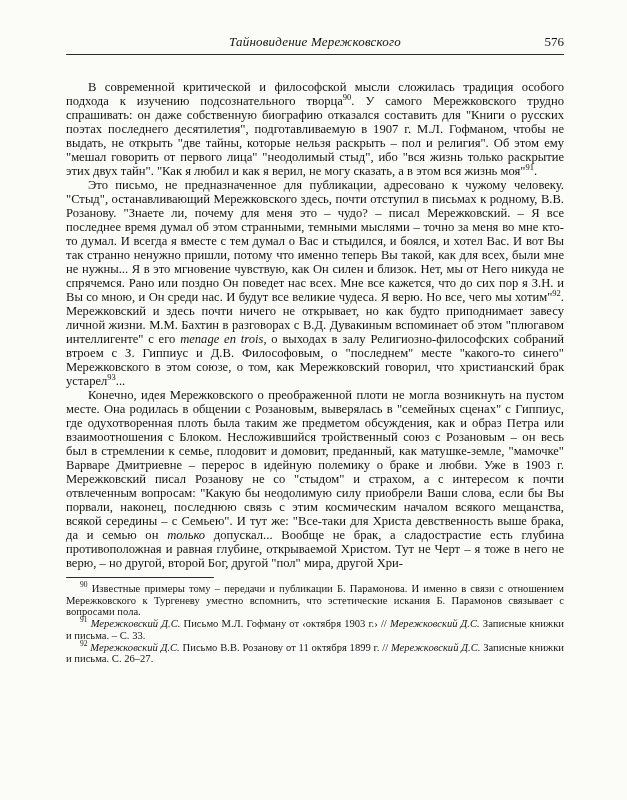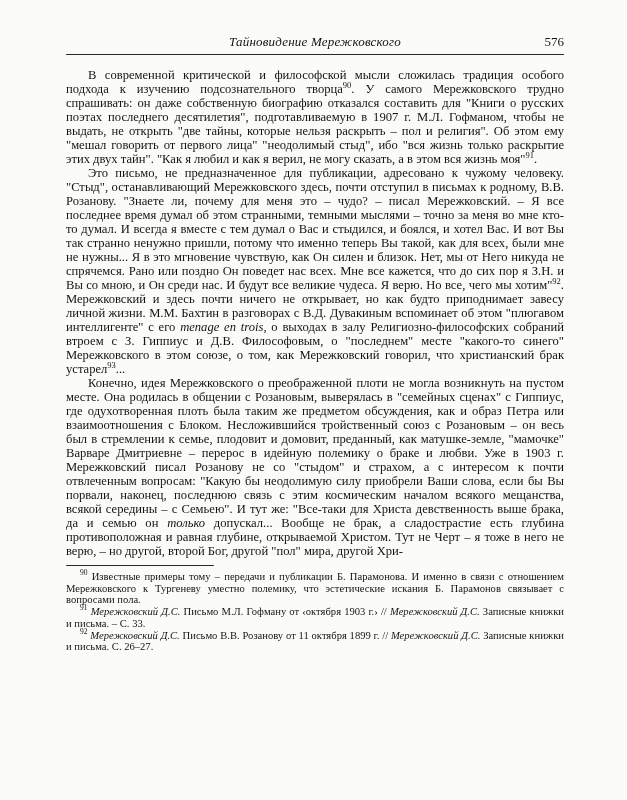--- a/index.html
+++ b/index.html
@@ -21,21 +21,21 @@
     font-size: 13px;
     height: 17px;
   }
   .running-title { font-style: italic; letter-spacing: 0.2px; }
   .page-number { position: absolute; right: 0; top: 0; font-style: normal; }
   .header-rule {
     border: none; border-top: 1.3px solid #2a2a2a;
     margin: 3px 0 0 0;
   }
   .body-text {
-    margin-top: 13px;
+    margin-top: 25px;
     font-size: 12.6px;
     line-height: 14px;
     text-align: justify;
   }
   .body-text p { margin: 0; text-indent: 22px; }
   sup { font-size: 8.5px; line-height: 0; vertical-align: super; }
   .footnote-rule {
     width: 148px;
     border-top: 1px solid #2a2a2a;
     margin: 7px 0 5px 0;
@@ -58,17 +58,17 @@
     <span class="page-number">576</span>
   </div>
   <hr class="header-rule">
   <div class="body-text">
       <p><span>В современной критической и философской мысли сложилась традиция особого подхода к изучению подсознательного творца</span><sup>90</sup><span>. У самого Мережковского трудно спрашивать: он даже собственную биографию отказался составить для "Книги о русских поэтах последнего десятилетия", подготавливаемую в 1907 г. М.Л. Гофманом, чтобы не выдать, не открыть "две тайны, которые нельзя раскрыть – пол и религия". Об этом ему "мешал говорить от первого лица" "неодолимый стыд", ибо "вся жизнь только раскрытие этих двух тайн". "Как я любил и как я верил, не могу сказать, а в этом вся жизнь моя"</span><sup>91</sup><span>.</span></p>
       <p><span>Это письмо, не предназначенное для публикации, адресовано к чужому человеку. "Стыд", останавливающий Мережковского здесь, почти отступил в письмах к родному, В.В. Розанову. "Знаете ли, почему для меня это – чудо? – писал Мережковский. – Я все последнее время думал об этом странными, темными мыслями – точно за меня во мне кто-то думал. И всегда я вместе с тем думал о Вас и стыдился, и боялся, и хотел Вас. И вот Вы так странно ненужно пришли, потому что именно теперь Вы такой, как для всех, были мне не нужны... Я в это мгновение чувствую, как Он силен и близок. Нет, мы от Него никуда не спрячемся. Рано или поздно Он поведет нас всех. Мне все кажется, что до сих пор я З.Н. и Вы со мною, и Он среди нас. И будут все великие чудеса. Я верю. Но все, чего мы хотим"</span><sup>92</sup><span>. Мережковский и здесь почти ничего не открывает, но как будто приподнимает завесу личной жизни. М.М. Бахтин в разговорах с В.Д. Дувакиным вспоминает об этом "плюгавом интеллигенте" с его </span><i>menage en trois</i><span>, о выходах в залу Религиозно-философских собраний втроем с З. Гиппиус и Д.В. Философовым, о "последнем" месте "какого-то синего" Мережковского в этом союзе, о том, как Мережковский говорил, что христианский брак устарел</span><sup>93</sup><span>...</span></p>
       <p><span>Конечно, идея Мережковского о преображенной плоти не могла возникнуть на пустом месте. Она родилась в общении с Розановым, выверялась в "семейных сценах" с Гиппиус, где одухотворенная плоть была таким же предметом обсуждения, как и образ Петра или взаимоотношения с Блоком. Несложившийся тройственный союз с Розановым – он весь был в стремлении к семье, плодовит и домовит, преданный, как матушке-земле, "мамочке" Варваре Дмитриевне – перерос в идейную полемику о браке и любви. Уже в 1903 г. Мережковский писал Розанову не со "стыдом" и страхом, а с интересом к почти отвлеченным вопросам: "Какую бы неодолимую силу приобрели Ваши слова, если бы Вы порвали, наконец, последнюю связь с этим космическим началом всякого мещанства, всякой середины – с Семьею". И тут же: "Все-таки для Христа девственность выше брака, да и семью он </span><i>только</i><span> допускал... Вообще не брак, а сладострастие есть глубина противоположная и равная глубине, открываемой Христом. Тут не Черт – я тоже в него не верю, – но другой, второй Бог, другой "пол" мира, другой Хри-</span></p>
     </div>
   <div class="footnote-rule"></div>
   <div class="footnotes">
-      <p><sup>90</sup> <span>Известные примеры тому – передачи и публикации Б. Парамонова. И именно в связи с отношением Мережковского к Тургеневу уместно полемику, что эстетические искания Б. Парамонов связывает с вопросами пола.</span></p>
+      <p><sup>90</sup> <span>Известные примеры тому – передачи и публикации Б. Парамонова. И именно в связи с отношением Мережковского к Тургеневу уместно вспомнить, что эстетические искания Б. Парамонов связывает с вопросами пола.</span></p>
       <p><sup>91</sup> <i>Мережковский Д.С.</i><span> Письмо М.Л. Гофману от ‹октября 1903 г.› // </span><i>Мережковский Д.С.</i><span> Записные книжки и письма. – С. 33.</span></p>
       <p><sup>92</sup> <i>Мережковский Д.С.</i><span> Письмо В.В. Розанову от 11 октября 1899 г. // </span><i>Мережковский Д.С.</i><span> Записные книжки и письма. С. 26–27.</span></p>
     </div>
 </div>
 
 </body></html>

